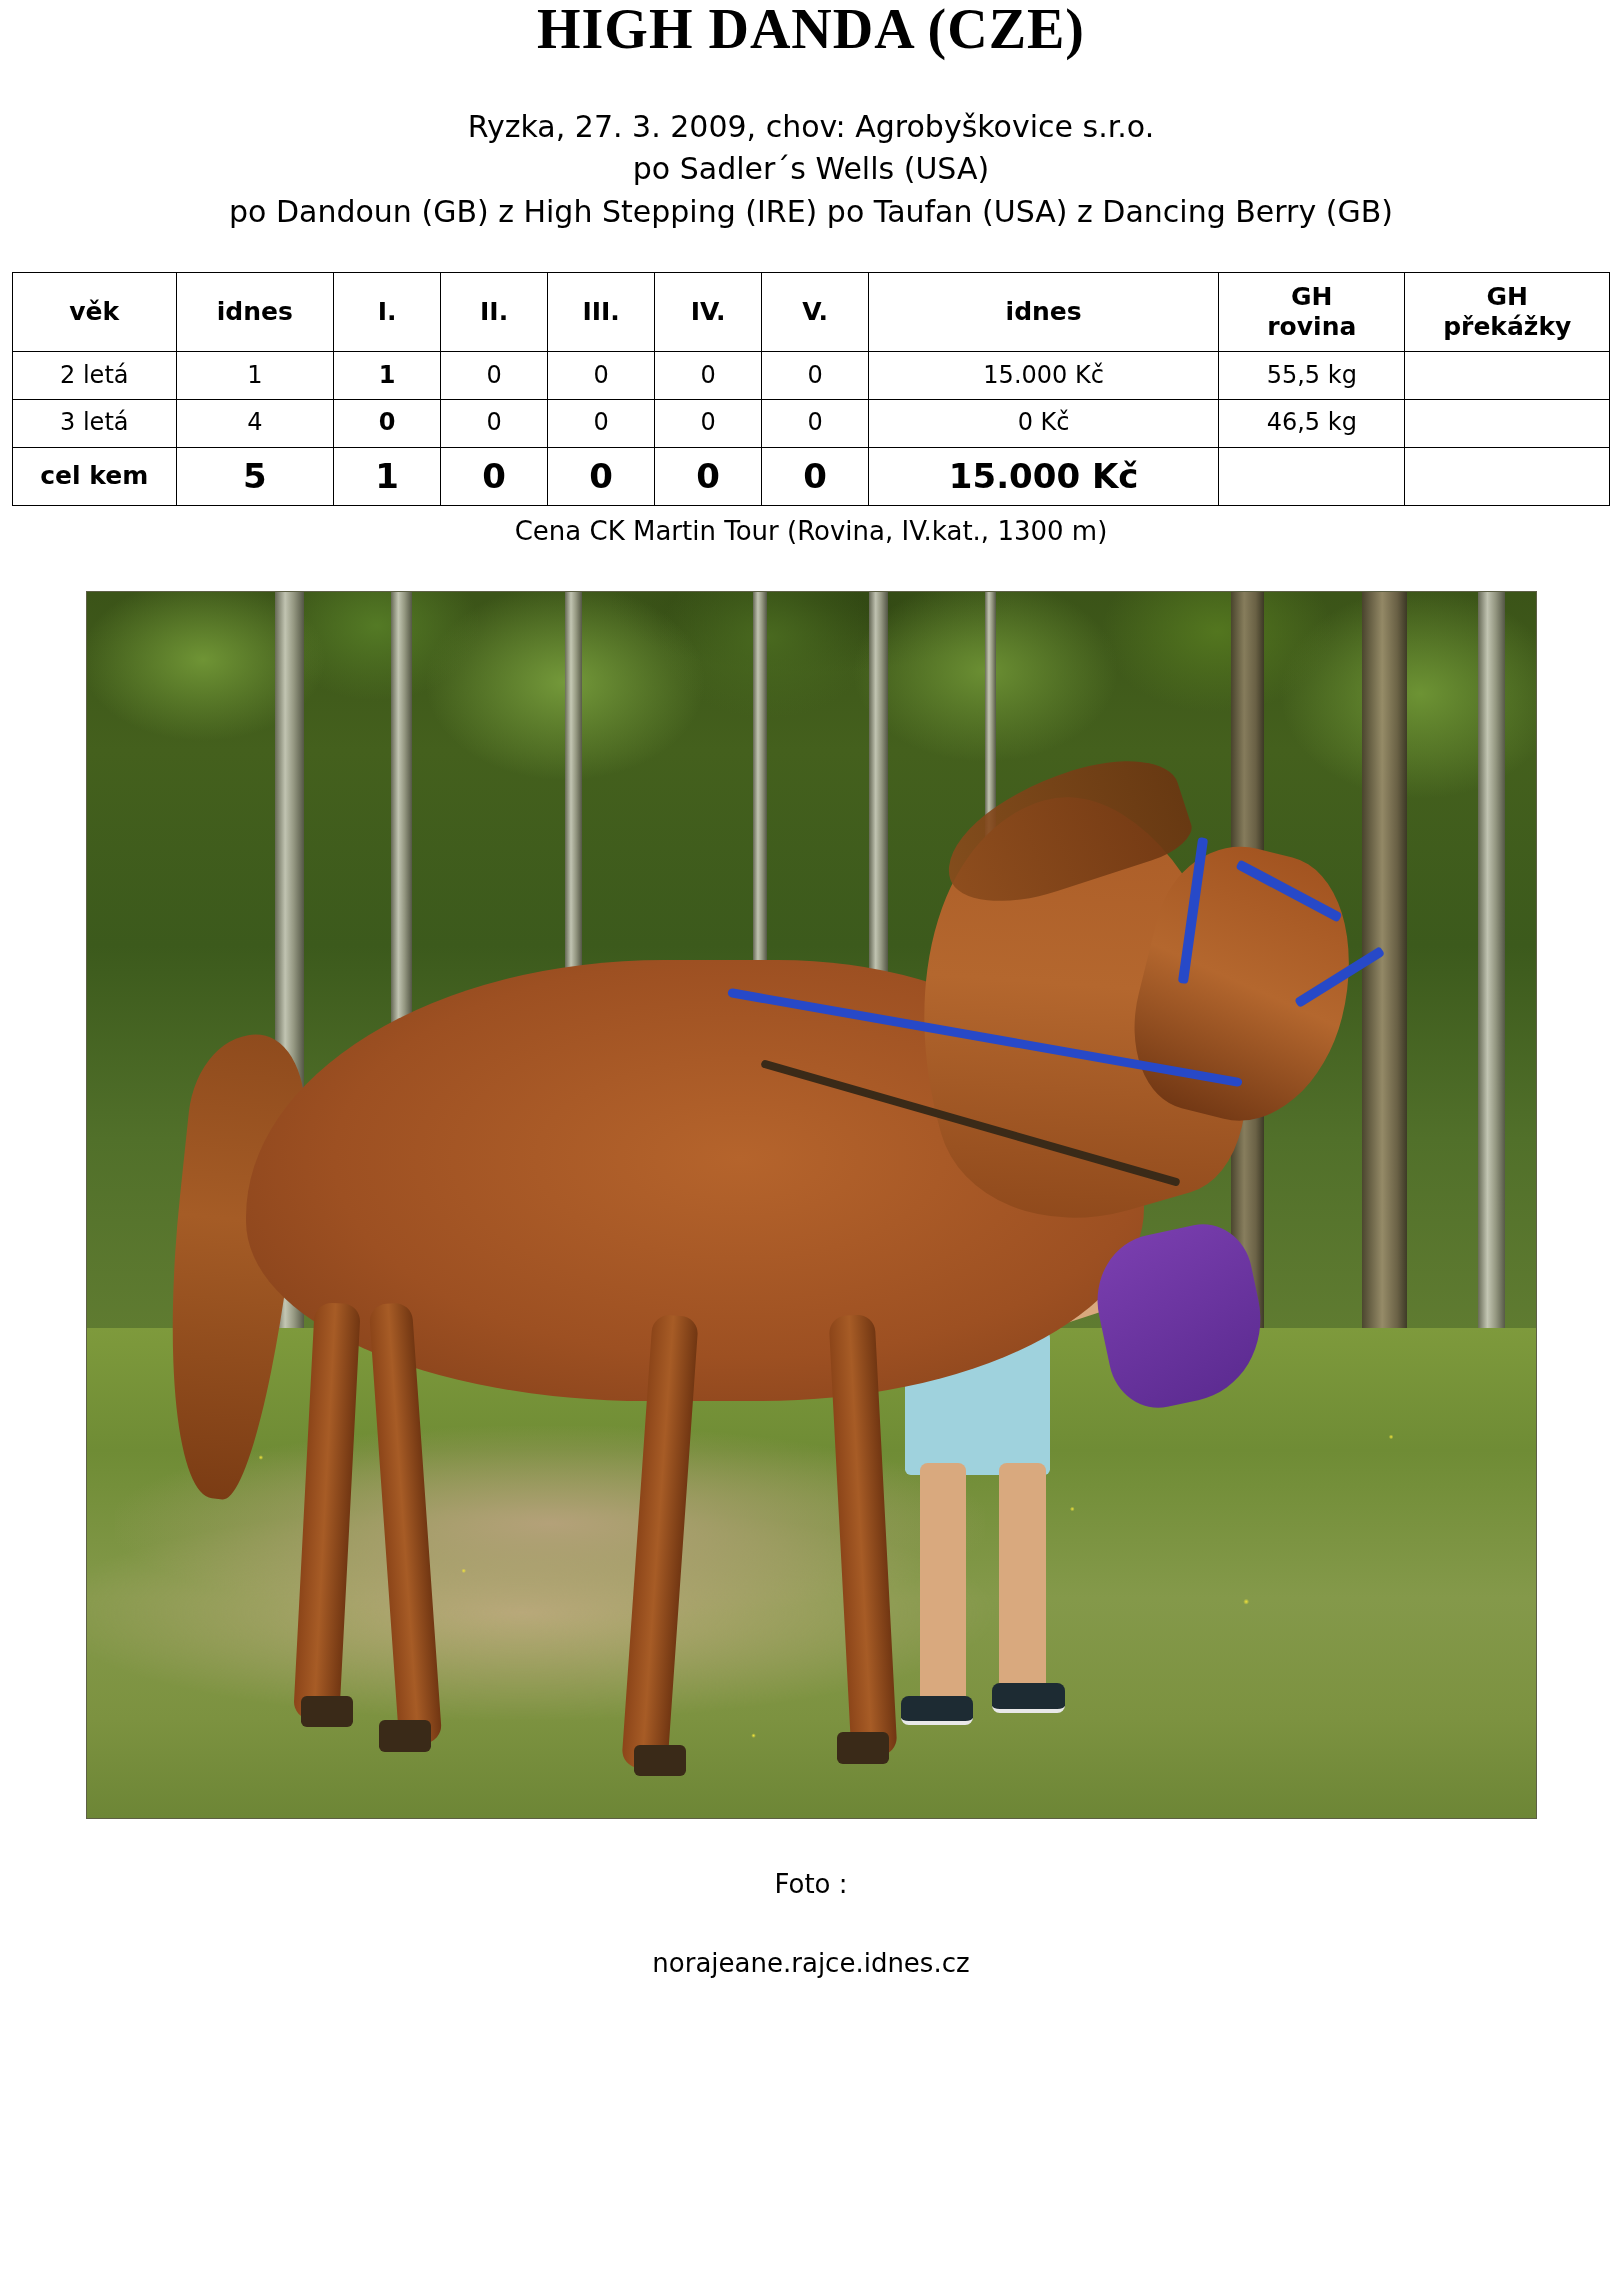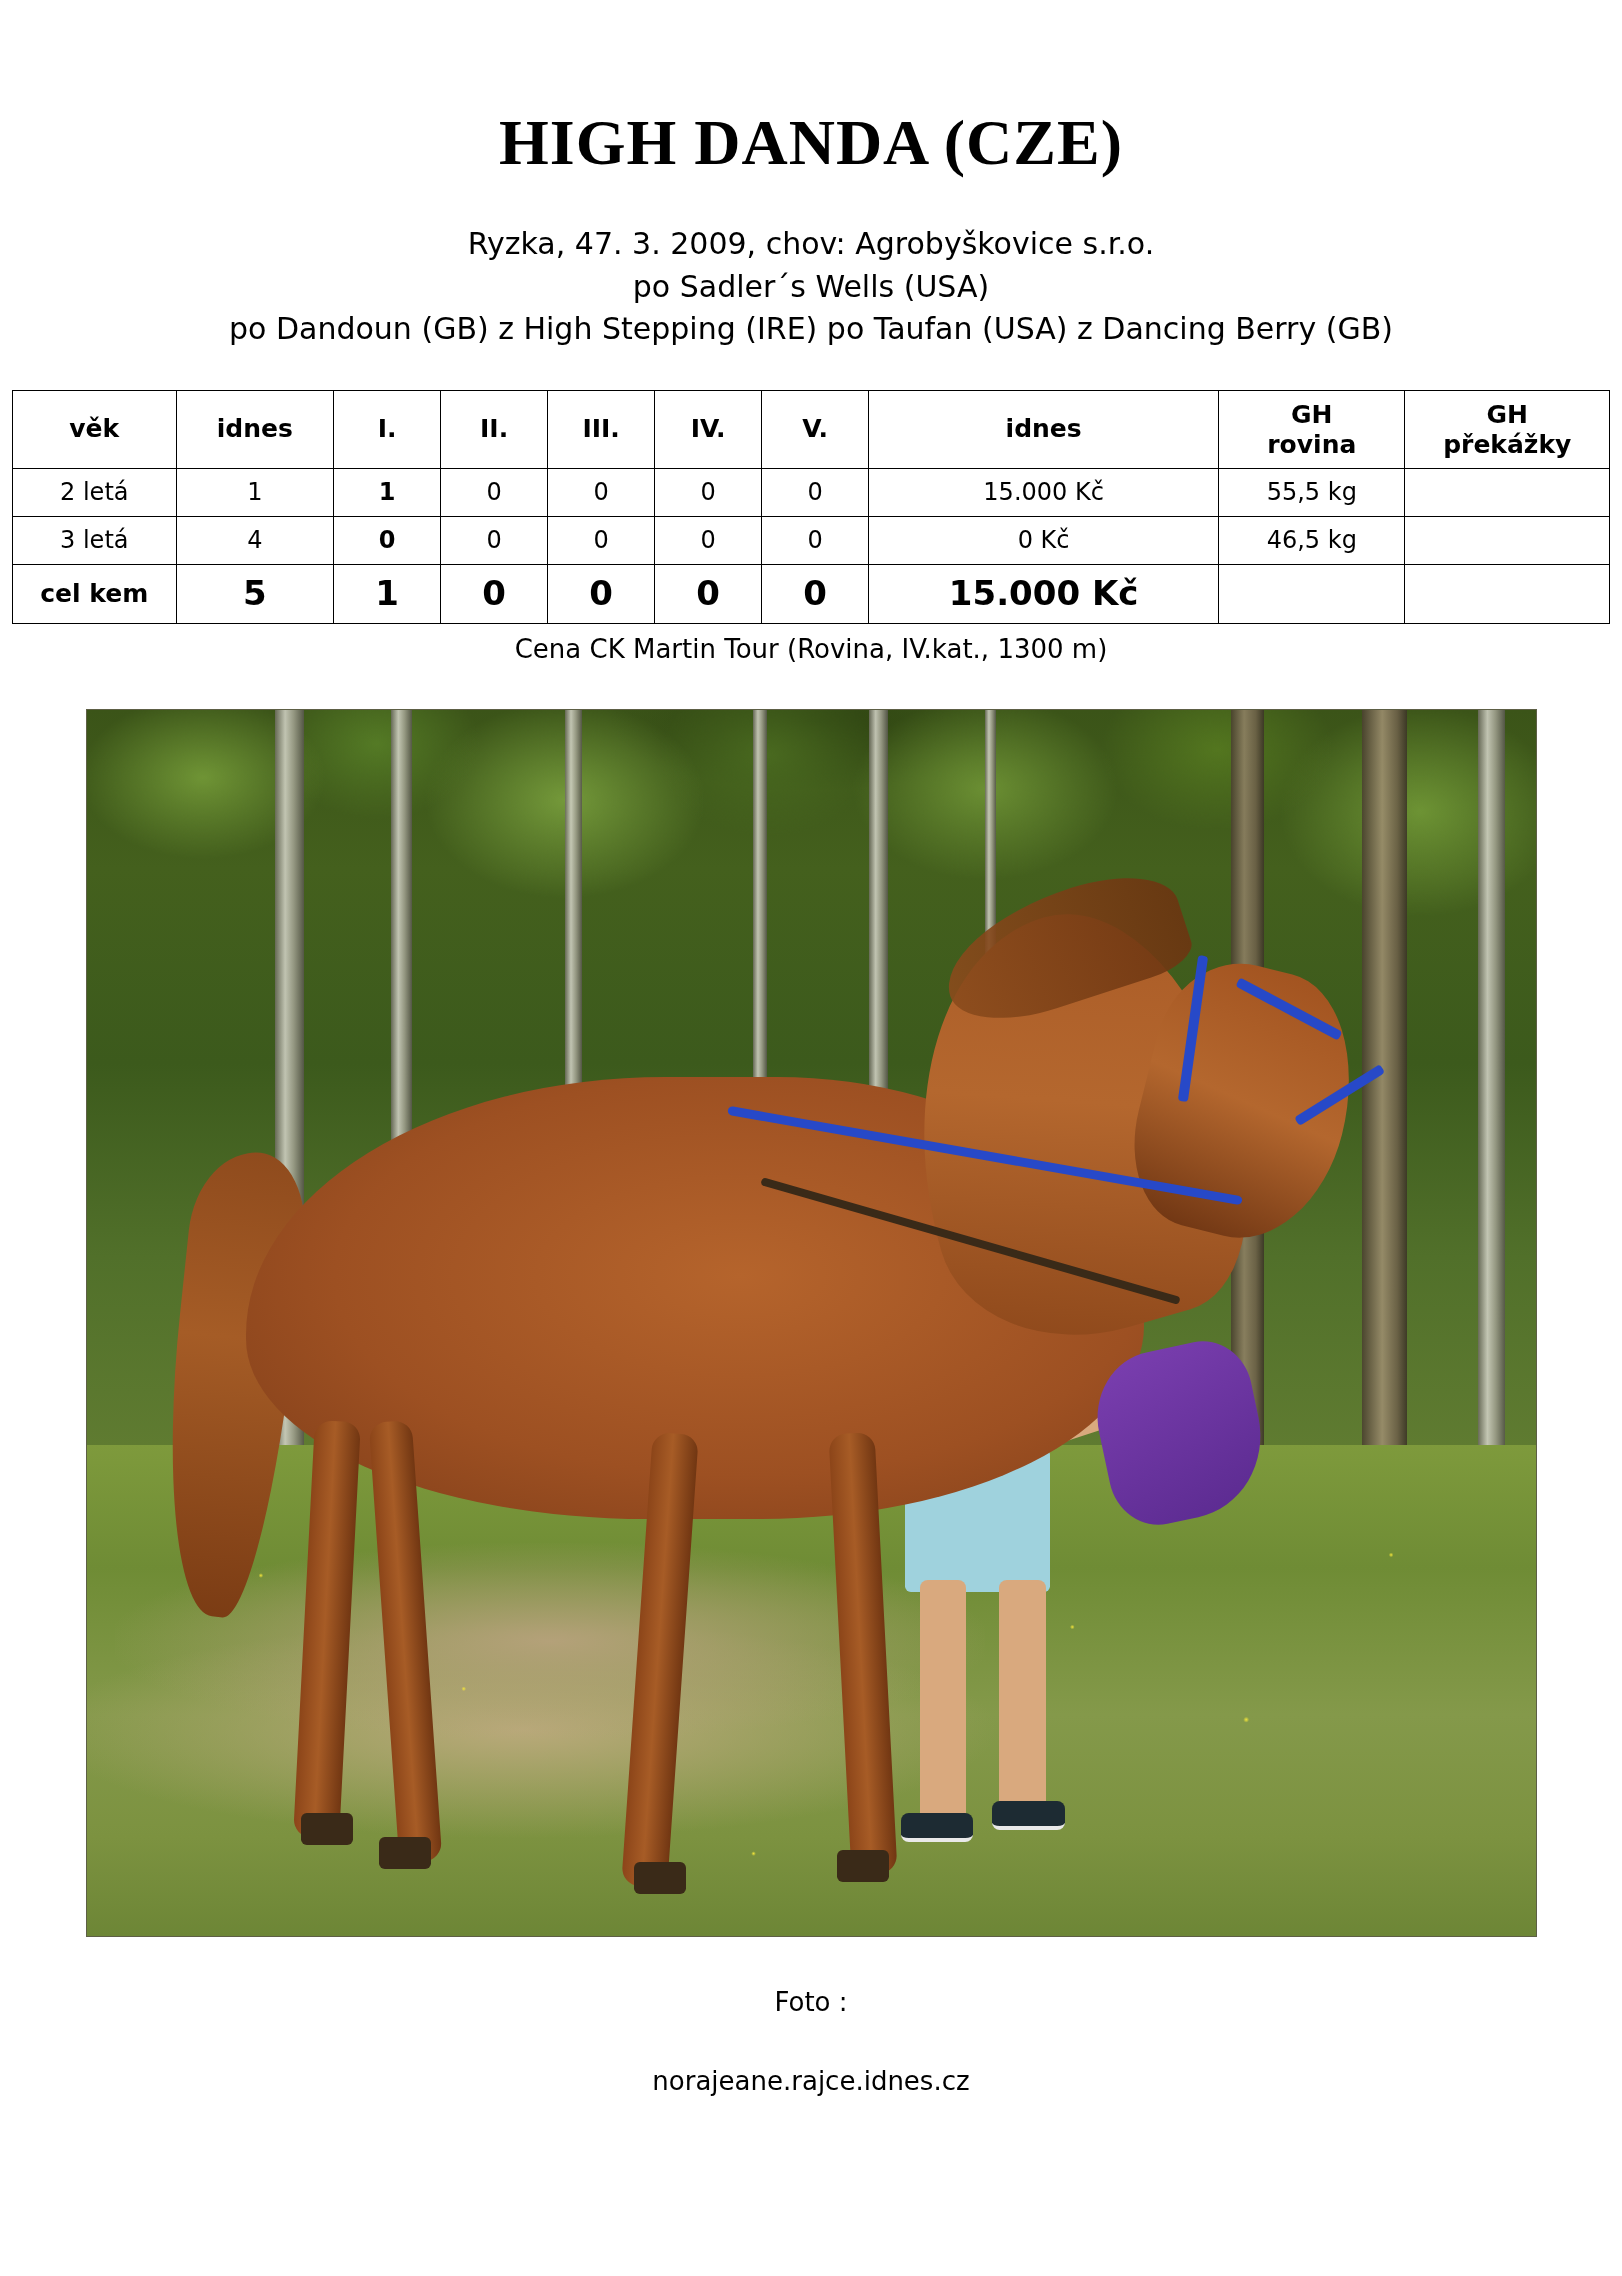--- a/index.html
+++ b/index.html
@@ -18,25 +18,24 @@
   .page {
     width: 1622px;
     height: 2276px;
     box-sizing: border-box;
     padding: 0;
     position: relative;
   }
   .title {
     font-family: "Liberation Serif", serif;
     font-weight: bold;
-    font-size: 64px;
+    font-size: 56px;
     text-align: center;
     letter-spacing: 1px;
-    margin: 16px;
-    padding-top: 93px;
+    margin: 0;
     line-height: 1.05;
   }
   .subtitle {
     text-align: center;
     font-size: 30px;
     line-height: 1.35;
     margin-top: 47px;
     font-family: "DejaVu Sans", sans-serif;
   }
   .subtitle div {
@@ -330,21 +329,21 @@
   }
 </style>
 </head>
 <body>
 
 <div class="page">
 
   <h1 class="title">HIGH DANDA (CZE)</h1>
 
   <div class="subtitle">
-    <div>Ryzka,  47. 3. 2009, chov: Agrobyškovice s.r.o.</div>
+    <div>Ryzka,  27. 3. 2009, chov: Agrobyškovice s.r.o.</div>
     <div>po Sadler´s Wells (USA)</div>
     <div>po Dandoun (GB) z High Stepping (IRE) po Taufan (USA) z Dancing Berry (GB)</div>
   </div>
 
   <div class="table-wrap">
     <table class="stats">
       <colgroup>
         <col class="col-vek">
         <col class="col-starty">
         <col class="col-place">

